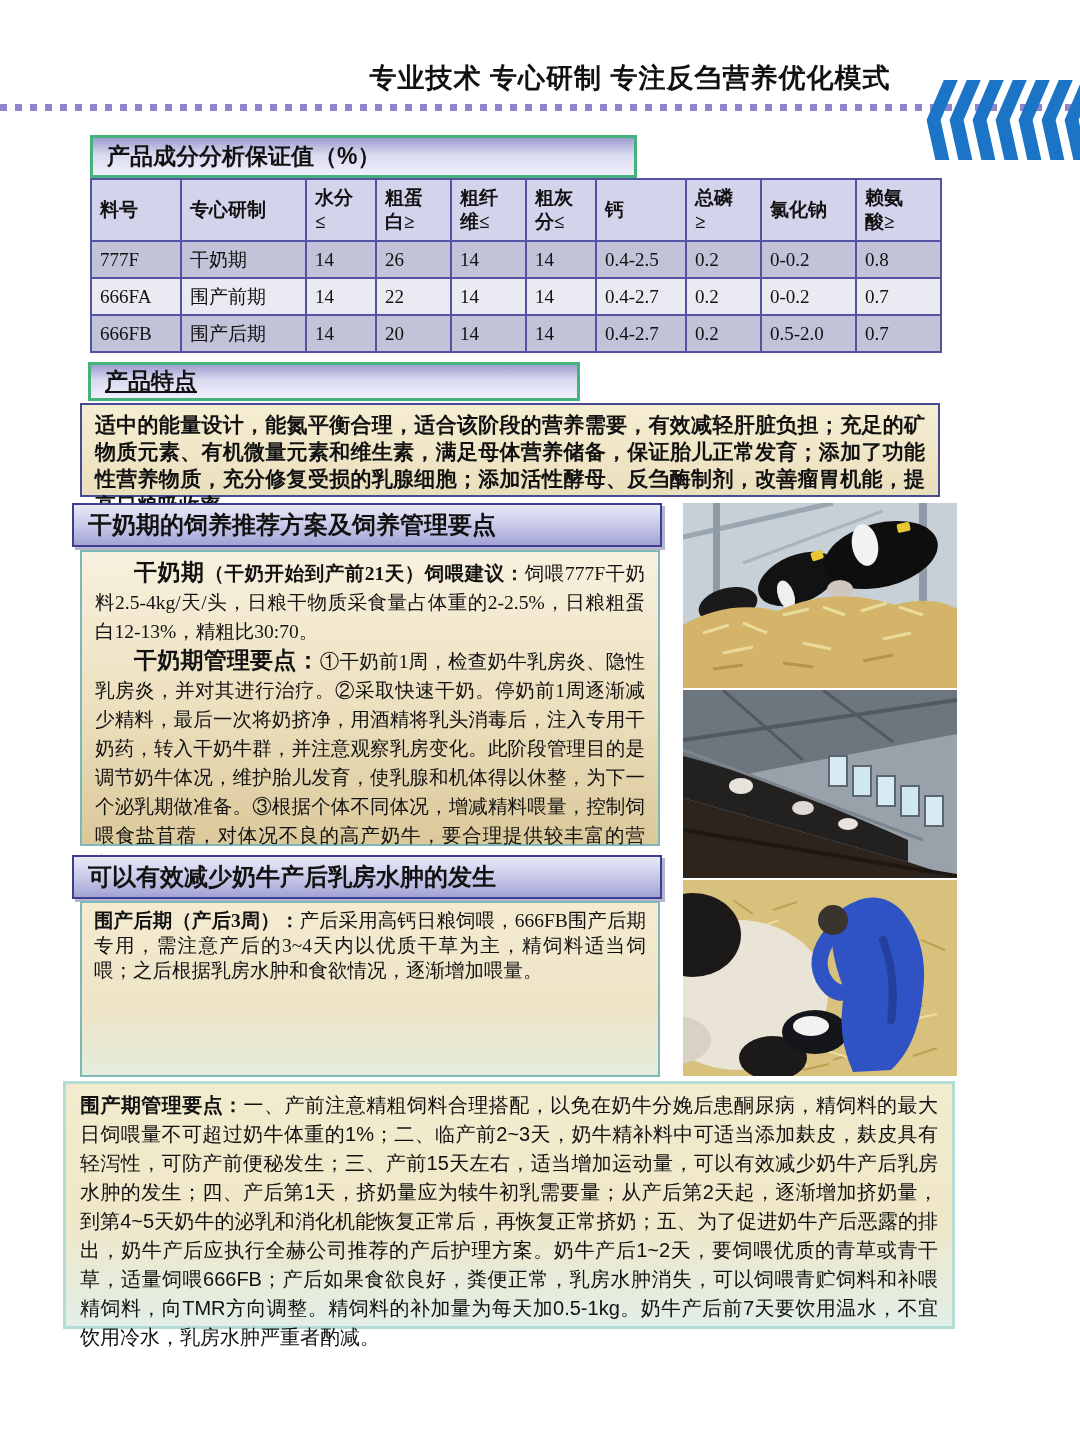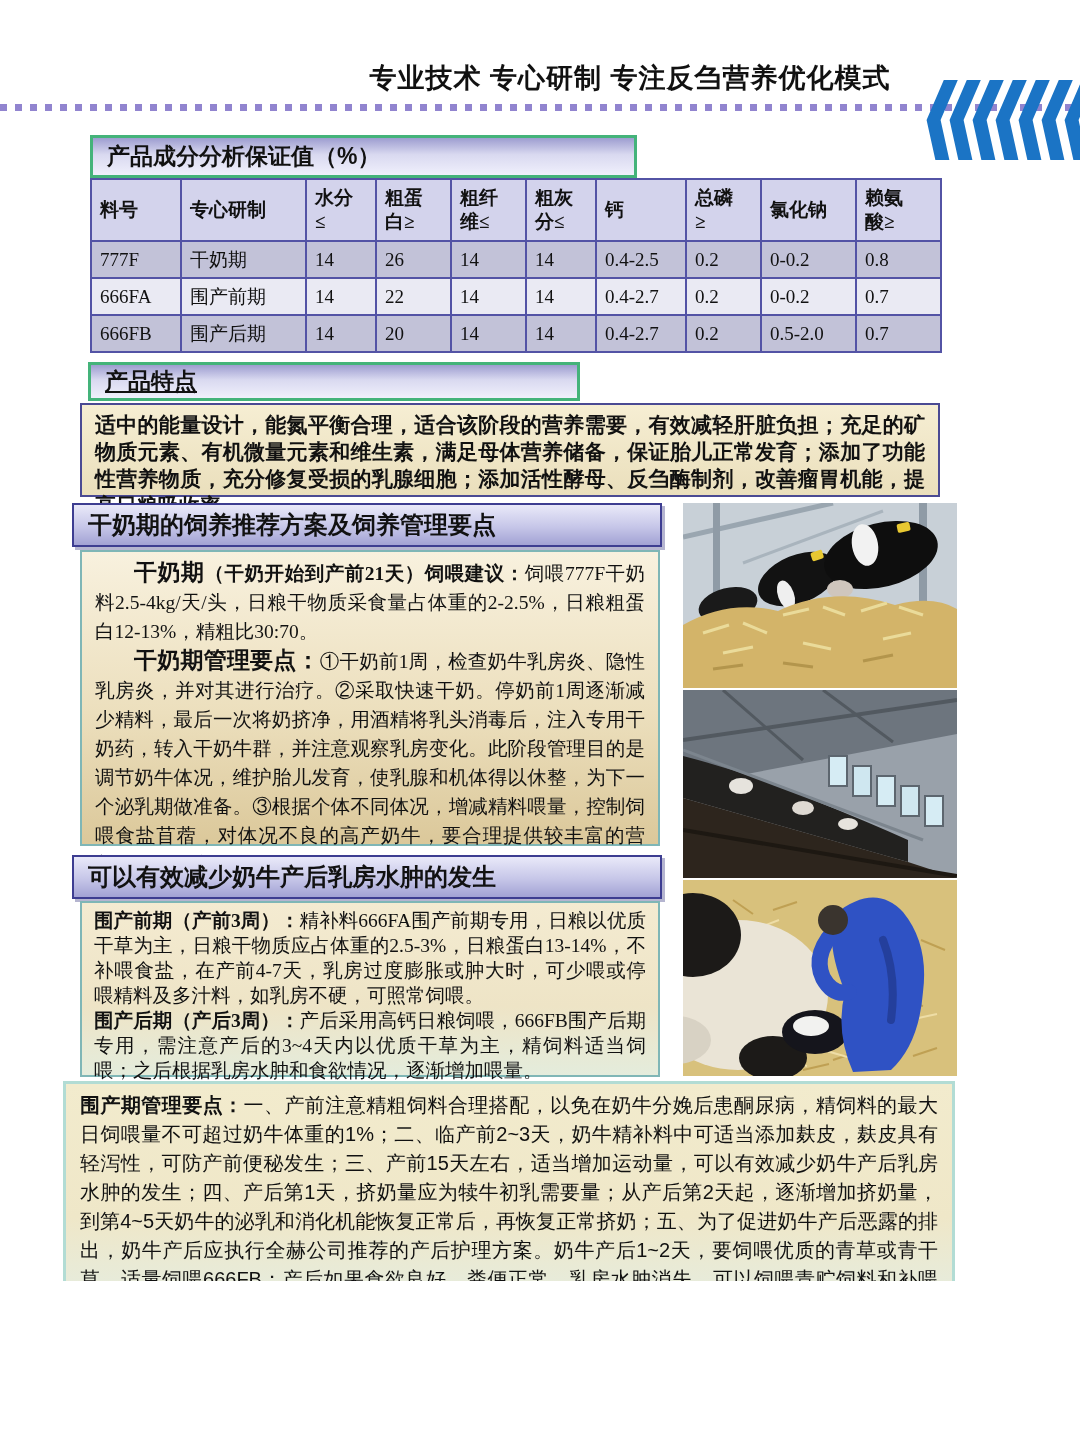--- a/index.html
+++ b/index.html
@@ -1,18 +1,18 @@
 <!DOCTYPE html>
 <html lang="zh"><head>
 <meta charset="utf-8">
 <style>
   * { margin:0; padding:0; box-sizing:border-box; }
   html,body { background:#ffffff; }
   body { font-family:"Liberation Sans", sans-serif; color:#111; }
-  .page { position:relative; width:1080px; height:1281px; margin:0 auto; background:#ffffff; overflow:hidden; }
+  .page { position:relative; width:1080px; height:1439px; margin:0 auto; background:#ffffff; overflow:hidden; }
 
   
   .slogan { position:absolute; top:60px; left:0; right:0; text-align:center; padding-left:180px;
             font-size:27px; font-weight:bold; letter-spacing:1px; font-family:"Liberation Sans", sans-serif; }
   .dotline { position:absolute; top:104px; left:0; width:1080px; height:7px;
              background-image:repeating-linear-gradient(to right,#9184cf 0 7px,transparent 7px 15px); }
   .chevrons { position:absolute; top:78px; right:0; width:172px; height:84px; }
 
   
   .bar { position:absolute; display:flex; align-items:center; padding-left:14px;
@@ -165,21 +165,20 @@
   <div class="features-box">适中的能量设计，能氮平衡合理，适合该阶段的营养需要，有效减轻肝脏负担；充足的矿物质元素、有机微量元素和维生素，满足母体营养储备，保证胎儿正常发育；添加了功能性营养物质，充分修复受损的乳腺细胞；添加活性酵母、反刍酶制剂，改善瘤胃机能，提高日粮吸收率。</div>
 
   <div class="bar navy-border dry-title">干奶期的饲养推荐方案及饲养管理要点</div>
   <div class="dry-box">
     <p><span class="b big">干奶期</span><span class="b">（干奶开始到产前21天）</span><span class="b">饲喂建议：</span><span>饲喂777F干奶料2.5-4kg/天/头，日粮干物质采食量占体重的2-2.5%，日粮粗蛋白12-13%，精粗比30:70。</span></p>
     <p><span class="b big">干奶期管理要点：</span><span>①干奶前1周，检查奶牛乳房炎、隐性乳房炎，并对其进行治疗。②采取快速干奶。停奶前1周逐渐减少精料，最后一次将奶挤净，用酒精将乳头消毒后，注入专用干奶药，转入干奶牛群，并注意观察乳房变化。此阶段管理目的是调节奶牛体况，维护胎儿发育，使乳腺和机体得以休整，为下一个泌乳期做准备。③根据个体不同体况，增减精料喂量，控制饲喂食盐苜蓿，对体况不良的高产奶牛，要合理提供较丰富的营养，使其在产前具有中上等的体况。</span></p>
   </div>
 
   <div class="bar navy-border peri-title">可以有效减少奶牛产后乳房水肿的发生</div>
   <div class="peri-box">
-    <p><span class="b">围产前期（产前3周）：</span><span>精补料666FA围产前期专用，日粮以优质干草为主，日粮干物质应占体重的2.5-3%，日粮蛋白13-14%，不补喂食盐，在产前4-7天，乳房过度膨胀或肿大时，可少喂或停喂精料及多汁料，如乳房不硬，可照常饲喂。</span></p>
     <p><span class="b">围产后期（产后3周）：</span><span>产后采用高钙日粮饲喂，666FB围产后期专用，需注意产后的3~4天内以优质干草为主，精饲料适当饲喂；之后根据乳房水肿和食欲情况，逐渐增加喂量。</span></p>
   </div>
 
   <div class="photo photo1">
     <svg viewBox="0 0 274 185" width="274" height="185">
       <rect width="274" height="185" fill="#c8d0d7"></rect>
       <line x1="0" y1="34" x2="150" y2="0" stroke="#9aa6b0" stroke-width="5"></line>
       <line x1="60" y1="60" x2="200" y2="8" stroke="#a9b4bd" stroke-width="3"></line>
       <rect x="30" y="0" width="7" height="100" fill="#8f9ba6"></rect>
       <rect x="236" y="0" width="8" height="120" fill="#8f9ba6"></rect>

